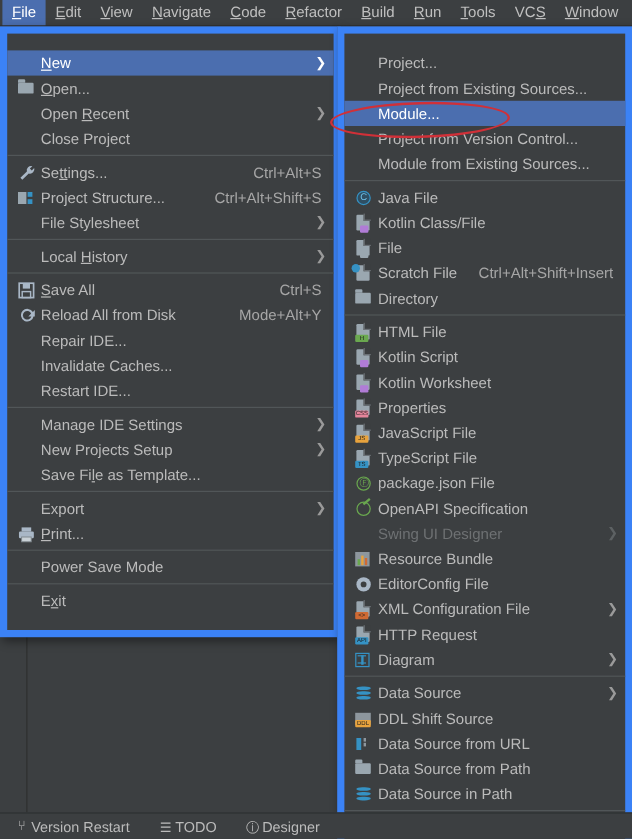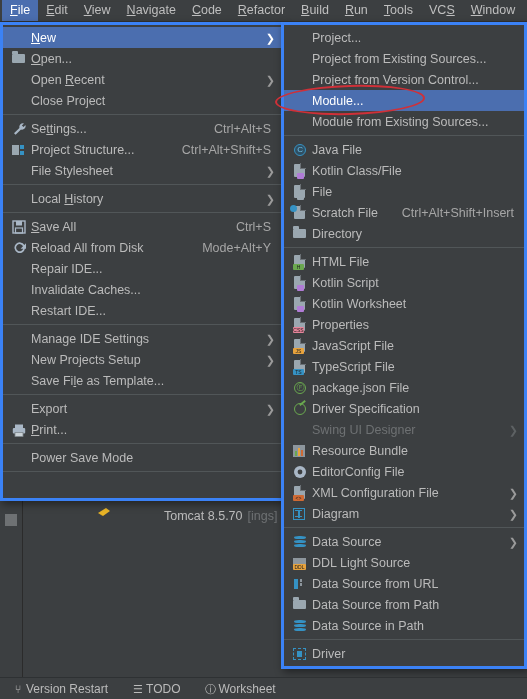--- a/index.html
+++ b/index.html
@@ -32,23 +32,23 @@
   .tw-toolbar{position:absolute;left:60px;top:444px;width:447px;height:16px;background:#3c3f41;border-bottom:1px solid #4e5254;}
   .tw-sep{position:absolute;top:446px;width:1px;height:12px;background:#565a5c;}
 
   .tree-row{position:absolute;left:60px;height:21px;display:flex;align-items:center;font-size:12.5px;color:#bbbbbb;white-space:nowrap;}
   .tree-row.sel{background:#0d293e;width:447px;}
   .chev{display:inline-block;width:14px;text-align:center;color:#9a9a9a;font-size:10px;}
   .dimmed{color:#6e7173;}
 
   
   .popup{
-    position:absolute;background:#3c3f41;border:3px solid #3b82f6;
+    position:absolute;background:#3c3f41;border:6px solid #3b82f6;
     box-shadow:2px 3px 8px rgba(0,0,0,.45);
-    box-sizing:border-box;padding:2px 0;
+    box-sizing:border-box;padding:14px 0;
   }
   #filemenu{left:0;top:22px;width:284px;}
   #newmenu{left:281px;top:22px;width:246px;}
 
   .mi{
     position:relative;display:flex;align-items:center;height:21px;
     font-size:12.5px;color:#bbbbbb;white-space:nowrap;cursor:default;
     padding-left:6px;box-sizing:border-box;
   }
   .mi.hl{background:#4b6eaf;color:#ffffff;}
@@ -293,39 +293,40 @@
       <span class="lbl"><span class="mn">P</span>rint...</span>
     </div>
     <div class="sep"></div>
     <div class="mi">
       <span class="ico"></span>
       <span class="lbl">Power Save Mode</span>
     </div>
     <div class="sep"></div>
     <div class="mi">
       <span class="ico"></span>
+      <span class="lbl">E<span class="mn">x</span>it</span>
     </div>
   </div>
 
 <div class="popup" id="newmenu">
     <div class="mi">
       <span class="ico"></span>
       <span class="lbl">Project...</span>
     </div>
     <div class="mi">
       <span class="ico"></span>
       <span class="lbl">Project from Existing Sources...</span>
     </div>
+    <div class="mi hl">
+      <span class="ico"></span>
+      <span class="lbl">Module...</span>
+    </div>
     <div class="mi">
       <span class="ico"></span>
       <span class="lbl">Project from Version Control...</span>
-    </div>
-    <div class="mi hl">
-      <span class="ico"></span>
-      <span class="lbl">Module...</span>
     </div>
     <div class="mi">
       <span class="ico"></span>
       <span class="lbl">Module from Existing Sources...</span>
     </div>
     <div class="sep"></div>
     <div class="mi">
       <span class="ico">
         <span class="circ" style="border:1.6px solid #3592c4;background:#2f4f63;"></span>
         <span style="position:absolute;left:7.2px;top:2.6px;font-size:8px;color:#6fc3ea;line-height:11px;">C</span>
@@ -408,21 +409,21 @@
         <span class="circ" style="border:1.6px solid #6aa84f;"></span>
         <span style="position:absolute;left:6.5px;top:2.4px;font-size:8px;color:#6aa84f;line-height:11px;">Ⓕ</span>
       </span>
       <span class="lbl">package.json File</span>
     </div>
     <div class="mi">
       <span class="ico">
         <span class="circ" style="border:1.6px solid #6aa84f;"></span>
         <span class="sq" style="left:9px;top:1px;width:7px;height:2px;background:#6aa84f;transform:rotate(-40deg);"></span>
       </span>
-      <span class="lbl">Driver Specification</span>
+      <span class="lbl">OpenAPI Specification</span>
     </div>
     <div class="mi disabled">
       <span class="ico"></span>
       <span class="lbl">Swing UI Designer</span>
       <span class="arrow">❯</span>
     </div>
     <div class="mi">
       <span class="ico">
         <span class="sq" style="left:3px;top:2px;width:12px;height:12px;background:#8d969d;"></span>
         <span class="sq" style="left:5px;top:8px;width:2px;height:5px;background:#6aa84f;"></span>
@@ -443,20 +444,27 @@
     <div class="mi">
       <span class="ico">
         <span class="fileico"></span>
         <span class="badge" style="background:#cf6a34;">&lt;&gt;</span>
       </span>
       <span class="lbl">XML Configuration File</span>
       <span class="arrow">❯</span>
     </div>
     <div class="mi">
       <span class="ico">
+        <span class="fileico"></span>
+        <span class="badge" style="background:#3592c4;">API</span>
+      </span>
+      <span class="lbl">HTTP Request</span>
+    </div>
+    <div class="mi">
+      <span class="ico">
         <span class="sq" style="left:3px;top:2px;width:12px;height:12px;border:1.4px solid #3592c4;box-sizing:border-box;"></span>
         <span class="sq" style="left:8px;top:4px;width:1.6px;height:8px;background:#3592c4;"></span>
         <span class="sq" style="left:5px;top:4px;width:7px;height:1.6px;background:#3592c4;"></span>
         <span class="sq" style="left:5px;top:10px;width:7px;height:1.6px;background:#3592c4;"></span>
       </span>
       <span class="lbl">Diagram</span>
       <span class="arrow">❯</span>
     </div>
     <div class="sep"></div>
     <div class="mi">
@@ -466,21 +474,21 @@
         <span class="sq" style="left:4px;top:10px;width:12px;height:3px;background:#3592c4;border-radius:50%/60%;"></span>
       </span>
       <span class="lbl">Data Source</span>
       <span class="arrow">❯</span>
     </div>
     <div class="mi">
       <span class="ico">
         <span class="sq" style="left:3px;top:3px;width:13px;height:10px;background:#8d969d;"></span>
         <span class="badge" style="left:3px;bottom:1px;width:13px;background:#e8a33d;">DDL</span>
       </span>
-      <span class="lbl">DDL Light Source</span>
+      <span class="lbl">DDL Shift Source</span>
     </div>
     <div class="mi">
       <span class="ico">
         <span class="sq" style="left:4px;top:3px;width:4px;height:10px;background:#3592c4;"></span>
         <span class="sq" style="left:10px;top:3px;width:2px;height:3px;background:#8d969d;"></span>
         <span class="sq" style="left:10px;top:7px;width:2px;height:3px;background:#8d969d;"></span>
       </span>
       <span class="lbl">Data Source from URL</span>
     </div>
     <div class="mi">
@@ -513,16 +521,16 @@
     <div class="st-item">
       <span class="st-ico">⑂</span>
       <span>Version Restart</span>
     </div>
     <div class="st-item" style="margin-left: 22px;">
       <span class="st-ico">☰</span>
       <span>TODO</span>
     </div>
     <div class="st-item" style="margin-left: 22px;">
       <span class="st-ico">ⓘ</span>
-      <span>Worksheet</span>
+      <span>Designer</span>
     </div>
   </div>
 <div id="watermark">CSDN @Dim  Light</div>
 
 </body></html>

